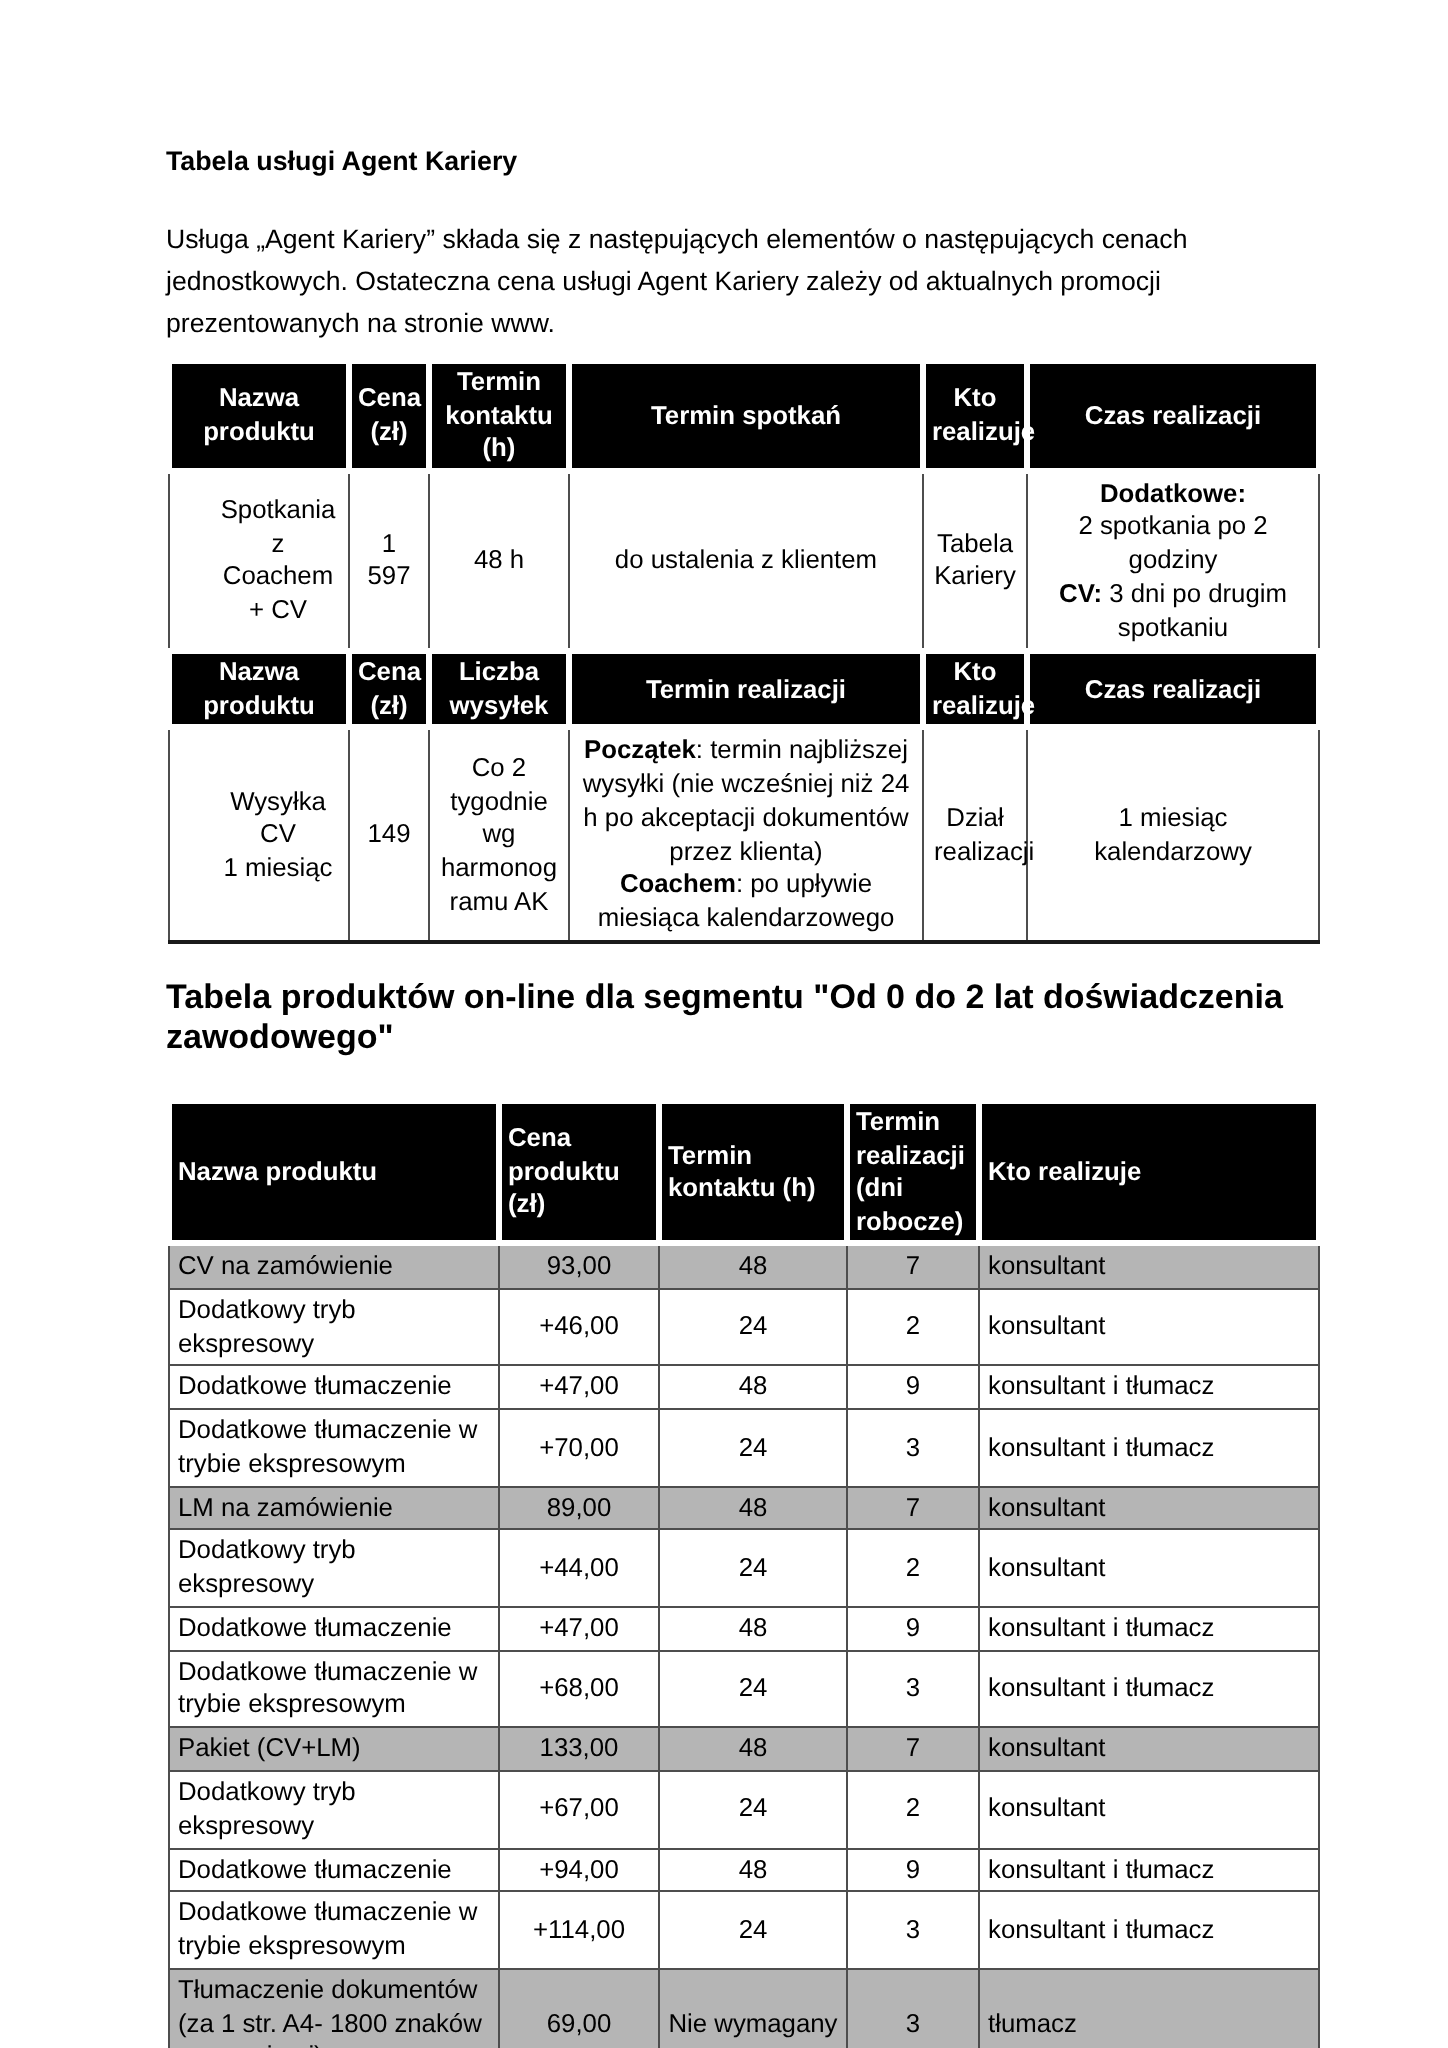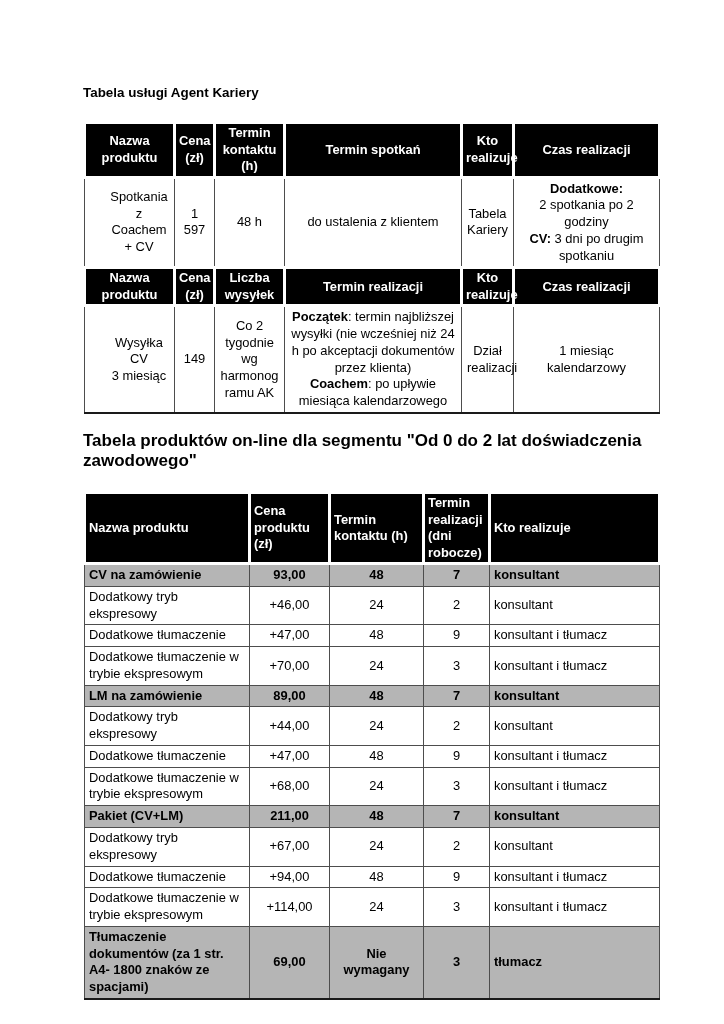--- a/index.html
+++ b/index.html
@@ -4,21 +4,21 @@
 <style>
   html,body { margin:0; padding:0; background:#fff; }
   body {
     width:724px; height:1024px; overflow:hidden;
     font-family:"Liberation Sans","DejaVu Sans",sans-serif;
     color:#000; font-size:13.3px;
     -webkit-font-smoothing:antialiased;
   }
   .page { padding:69px 0 0 83px; width:592px; }
 
-  .doc-title { font-size:13.4px; font-weight:bold; margin:16px 0 21px 0; }
+  .doc-title { font-size:13.4px; font-weight:bold; margin:4px 0 21px 0; }
   .intro { margin:0 0 7px 0; line-height:21px; width:592px; }
 
   table { border-collapse:collapse; table-layout:fixed; width:575px; font-size:12.9px; }
   th {
     background:#000; color:#fff; font-weight:bold;
     border:3px solid #fff; padding:1px 3px; line-height:1.28;
     vertical-align:middle;
   }
   td {
     border:1px solid #4d4d4d; background:#fff;
@@ -39,29 +39,30 @@
   .t1 b { font-weight:bold; }
   .t1 .time-cell { padding:2px 8px; }
 
   .doc-title2 { font-size:17px; font-weight:bold; margin:17px 0 20px 0; }
 
   
   .t2 thead tr { height:45px; }
   .t2 th { text-align:left; }
   .t2 td { padding:2px 4px; }
   .t2 td.c1, .t2 td.c2, .t2 td.c3 { text-align:center; }
-  .t2 tr.section td { background:#b5b5b5; font-weight:bold; }
+  .t2 tr.section td { background:#b5b5b5; font-weight:normal; }
 </style>
 </head>
 <body>
 
 <div class="page">
 
   <div class="doc-title">Tabela usługi Agent Kariery</div>
 
+  <p class="intro">Usługa „Agent Kariery” składa się z następujących elementów o następujących cenach jednostkowych. Ostateczna cena usługi Agent Kariery zależy od aktualnych promocji prezentowanych na stronie www.</p>
 
   <table class="t1">
     <colgroup>
       <col style="width:90px">
         <col style="width:40px">
         <col style="width:70px">
       <col style="width:177px">
         <col style="width:52px">
         <col style="width:146px">
     </colgroup>
@@ -89,21 +90,21 @@
     <tr class="hr2">
       <th>Nazwa produktu</th>
       <th>Cena (zł)</th>
       <th>Liczba wysyłek</th>
       <th>Termin realizacji</th>
       <th>Kto realizuje</th>
       <th>Czas realizacji</th>
     </tr>
     <tr class="br2">
       <td class="pre">Wysyłka CV
-3 miesiąc</td>
+1 miesiąc</td>
       <td>149</td>
       <td class="bw">Co 2 tygodnie wg harmonogramu AK</td>
       <td>
         <b>Początek</b><span>: termin najbliższej wysyłki (nie wcześniej niż 24 h po akceptacji dokumentów przez klienta)</span><br>
         <b>Coachem</b><span>: po upływie miesiąca kalendarzowego</span>
       </td>
       <td>Dział realizacji</td>
       <td>1 miesiąc kalendarzowy</td>
     </tr>
   </tbody>
@@ -180,21 +181,21 @@
         </tr>
         <tr>
           <td class="c0">Dodatkowe tłumaczenie w trybie ekspresowym</td>
           <td class="c1">+68,00</td>
           <td class="c2">24</td>
           <td class="c3">3</td>
           <td class="c4">konsultant i tłumacz</td>
         </tr>
         <tr class="section">
           <td class="c0">Pakiet (CV+LM)</td>
-          <td class="c1">211,00</td>
+          <td class="c1">133,00</td>
           <td class="c2">48</td>
           <td class="c3">7</td>
           <td class="c4">konsultant</td>
         </tr>
         <tr>
           <td class="c0">Dodatkowy tryb ekspresowy</td>
           <td class="c1">+67,00</td>
           <td class="c2">24</td>
           <td class="c3">2</td>
           <td class="c4">konsultant</td>

